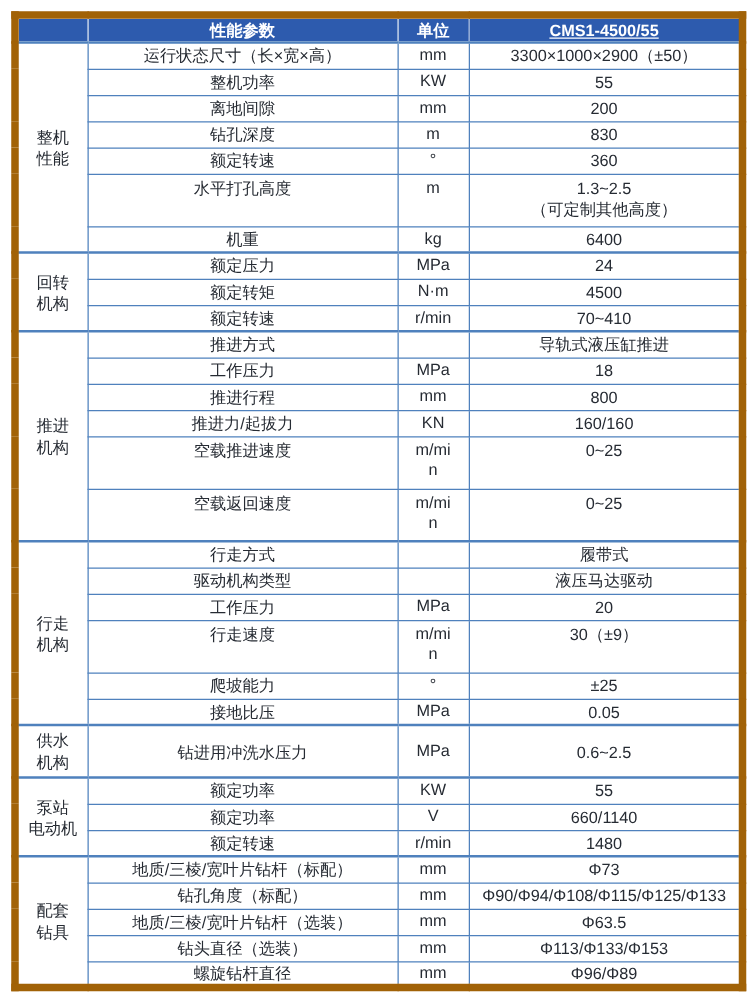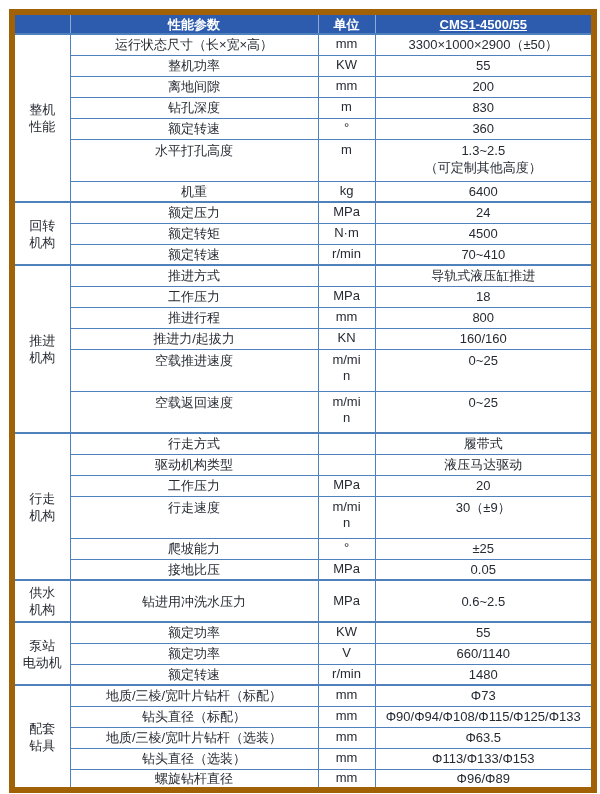--- a/index.html
+++ b/index.html
@@ -243,21 +243,21 @@
         <tr class="spec-row sec-start">
           <td class="group-cell" rowspan="5">
             <div>配套</div>
             <div>钻具</div>
           </td>
           <td class="param-cell">地质/三棱/宽叶片钻杆（标配）</td>
           <td class="unit-cell"><span class="unit-box">mm</span></td>
           <td class="value-cell">Φ73</td>
         </tr>
         <tr class="spec-row">
-          <td class="param-cell">钻头直径（标配）</td>
+          <td class="param-cell">钻孔角度（标配）</td>
           <td class="unit-cell"><span class="unit-box">mm</span></td>
           <td class="value-cell">Φ90/Φ94/Φ108/Φ115/Φ125/Φ133</td>
         </tr>
         <tr class="spec-row">
           <td class="param-cell">地质/三棱/宽叶片钻杆（选装）</td>
           <td class="unit-cell"><span class="unit-box">mm</span></td>
           <td class="value-cell">Φ63.5</td>
         </tr>
         <tr class="spec-row">
           <td class="param-cell">钻头直径（选装）</td>

